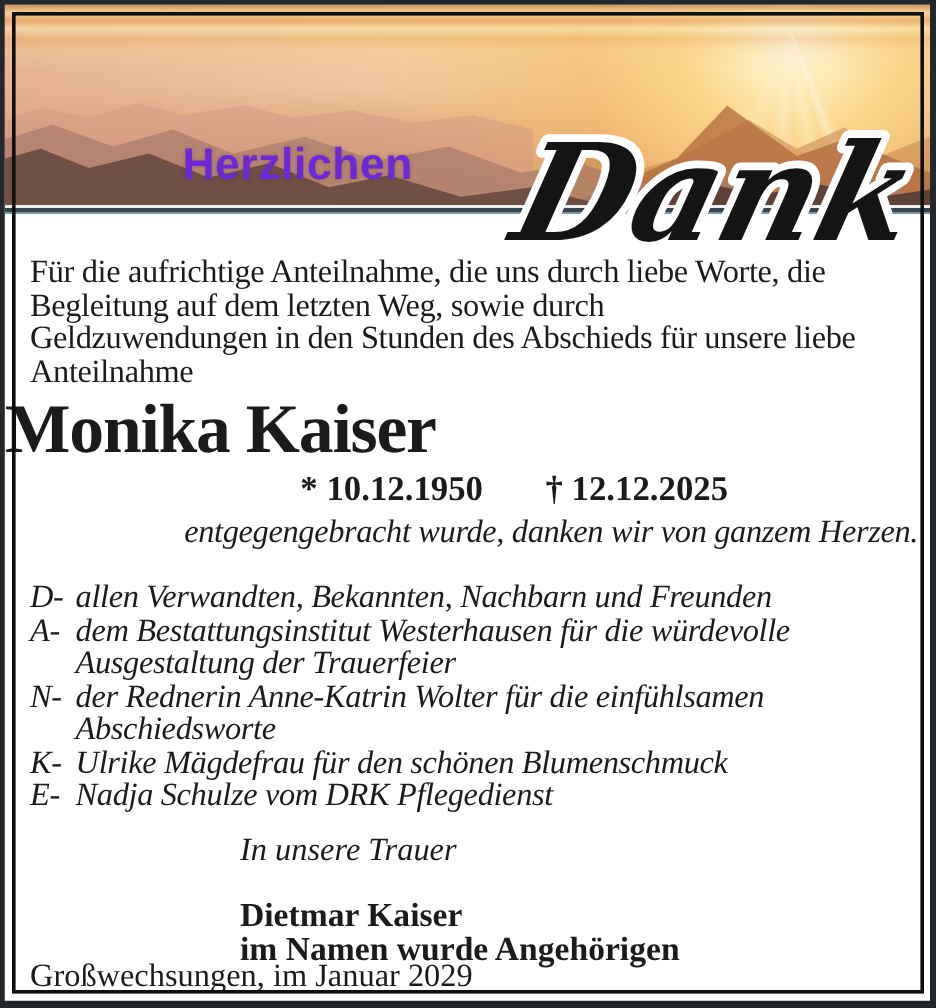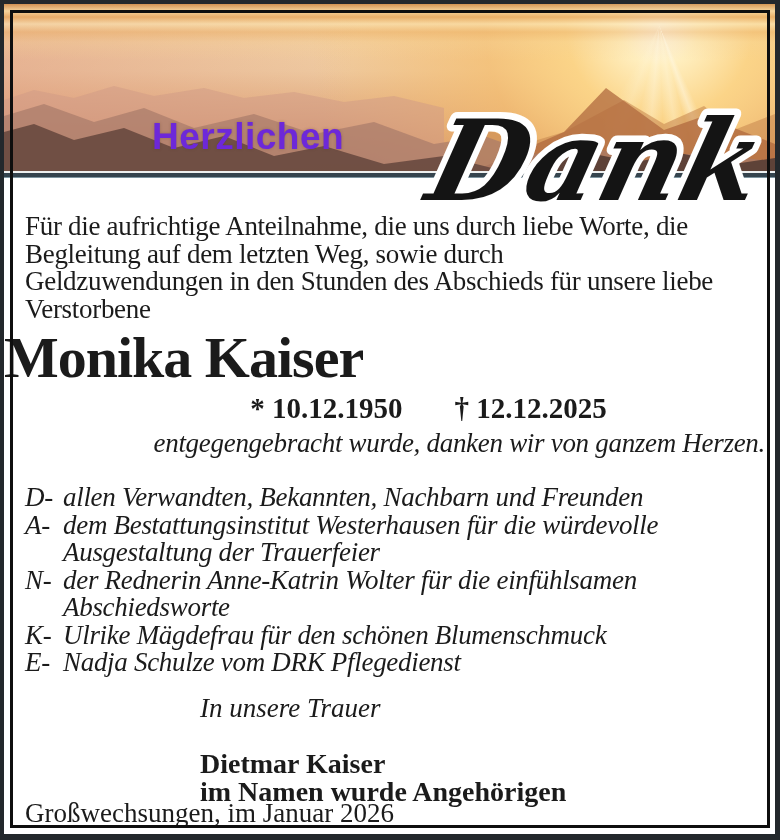--- a/index.html
+++ b/index.html
@@ -105,21 +105,21 @@
       <g transform="translate(28,0) skewX(-14)">
         <text class="dank-text" x="190" y="108" text-anchor="middle">Dank</text>
       </g>
     </svg>
   </div>
 
   <div class="intro">
     <div>Für die aufrichtige Anteilnahme, die uns durch liebe Worte, die</div>
     <div>Begleitung auf dem letzten Weg, sowie durch</div>
     <div>Geldzuwendungen in den Stunden des Abschieds für unsere liebe</div>
-    <div>Verstorbene</div>
+    <div>Anteilnahme</div>
   </div>
 
   <div class="name">Monika Kaiser</div>
   <div class="dates">
     <span>* 10.12.1950</span>
     <span>† 12.12.2025</span>
   </div>
 
   <div class="thanks">entgegengebracht wurde, danken wir von ganzem Herzen.</div>
 
@@ -159,16 +159,16 @@
   </div>
 
   <div class="closing">
     <div class="mourning">In unsere Trauer</div>
     <div class="signature">
       <div>Dietmar Kaiser</div>
       <div>im Namen wurde Angehörigen</div>
     </div>
   </div>
 
-  <div class="place-date">Großwechsungen, im Januar 2026</div>
+  <div class="place-date">Großwechsungen, im Januar 2029</div>
 
   <div class="inner-border"></div>
 </div>
 
 </body></html>

